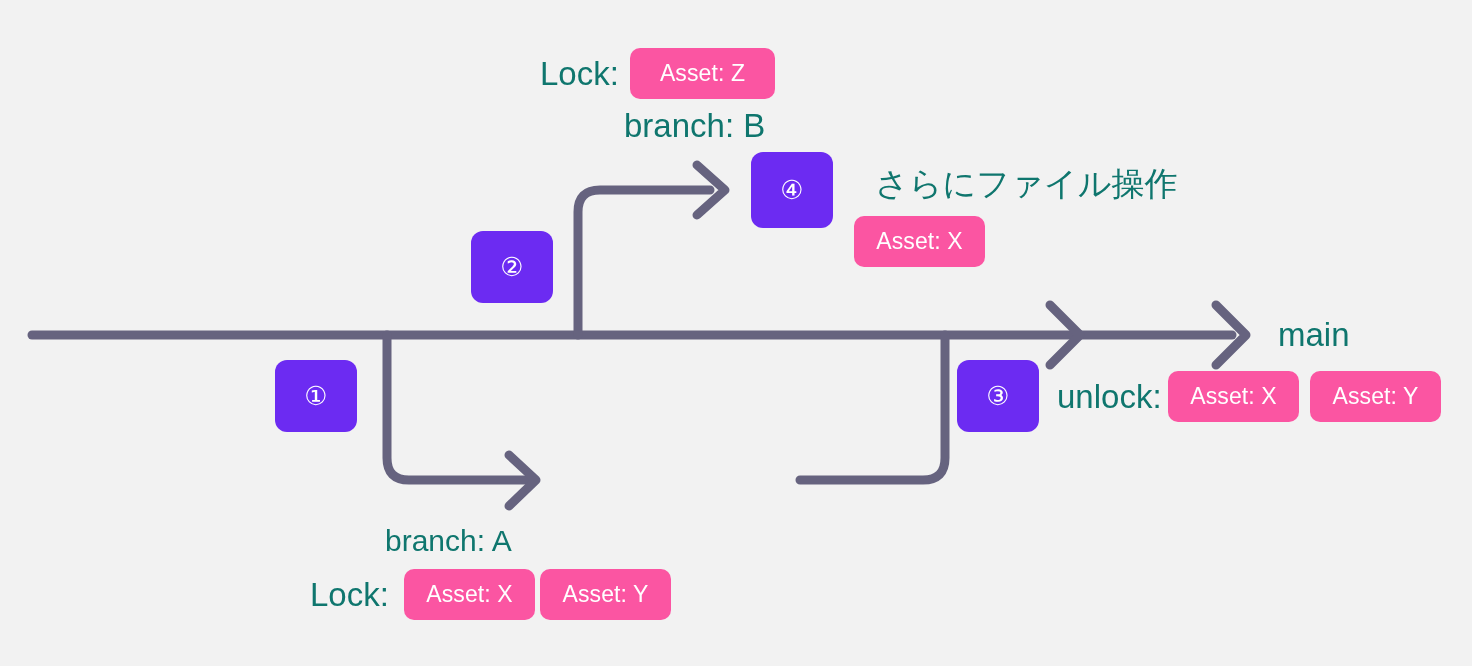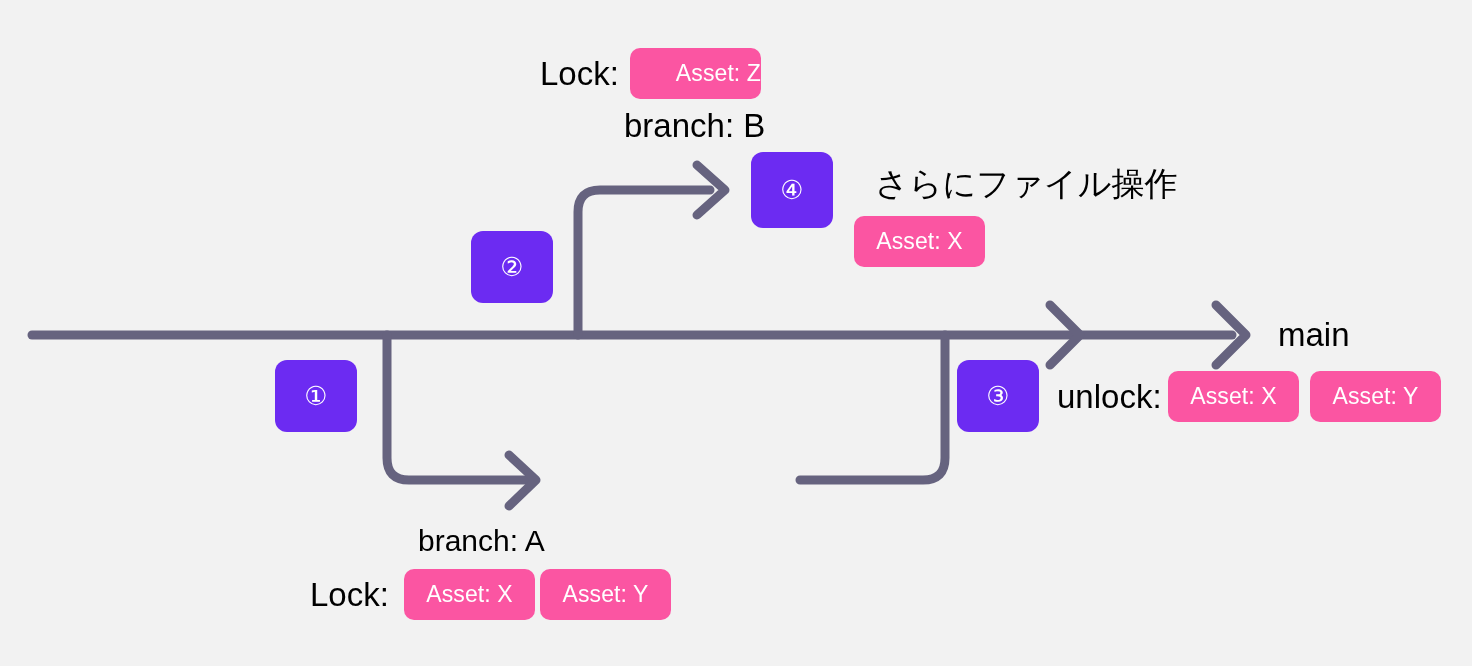--- a/index.html
+++ b/index.html
@@ -47,21 +47,21 @@
     align-items: center;
     justify-content: center;
     color: #ffffff;
     font-size: 23px;
     letter-spacing: 0.1px;
     white-space: nowrap;
     font-family: "Liberation Sans", "DejaVu Sans", sans-serif;
   }
   .plain-label {
     position: absolute;
-    color: #000000;
+    color: #0f766e;
     white-space: nowrap;
     line-height: 1;
   }
   .label-lg { font-size: 33px; }
   .label-md { font-size: 30px; }
 </style>
 </head>
 <body>
 
 <div id="diagram-canvas">
@@ -98,34 +98,34 @@
   <div class="node-box" style="left:957px; top:360px; width:82px; height:72px; background:#6c2bf2;">
     <span>③</span>
   </div>
 
   <div class="node-box" style="left:751px; top:152px; width:82px; height:76px; background:#6c2bf2;">
     <span>④</span>
   </div>
 
   <div class="plain-label label-lg" style="left:540px; top:57px;">Lock:</div>
 
-  <div class="asset-badge" style="left:630px; top:48px; width:131px; height:51px; background:#fb55a2;justify-content:flex-end;">
+  <div class="asset-badge" style="left:630px; top:48px; width:145px; height:51px; background:#fb55a2;">
     <span>Asset: Z</span>
   </div>
 
   <div class="plain-label label-lg" style="left:588px; top:109px;margin-left:36px;">branch: B</div>
 
   <div class="plain-label label-lg" style="left:854px; top:167px;margin-left:21px;">さらにファイル操作</div>
 
   <div class="asset-badge" style="left:854px; top:216px; width:131px; height:51px; background:#fb55a2;">
     <span>Asset: X</span>
   </div>
 
 
-  <div class="plain-label label-md" style="left:418px; top:526px;text-align:right;">branch: A</div>
+  <div class="plain-label label-md" style="left:385px; top:526px;text-align:right;">branch: A</div>
 
   <div class="plain-label label-lg" style="left:310px; top:578px;">Lock:</div>
 
   <div class="asset-badge" style="left:404px; top:569px; width:131px; height:51px; background:#fb55a2;">
     <span>Asset: X</span>
   </div>
 
   <div class="asset-badge" style="left:540px; top:569px; width:131px; height:51px; background:#fb55a2;">
     <span>Asset: Y</span>
   </div>

